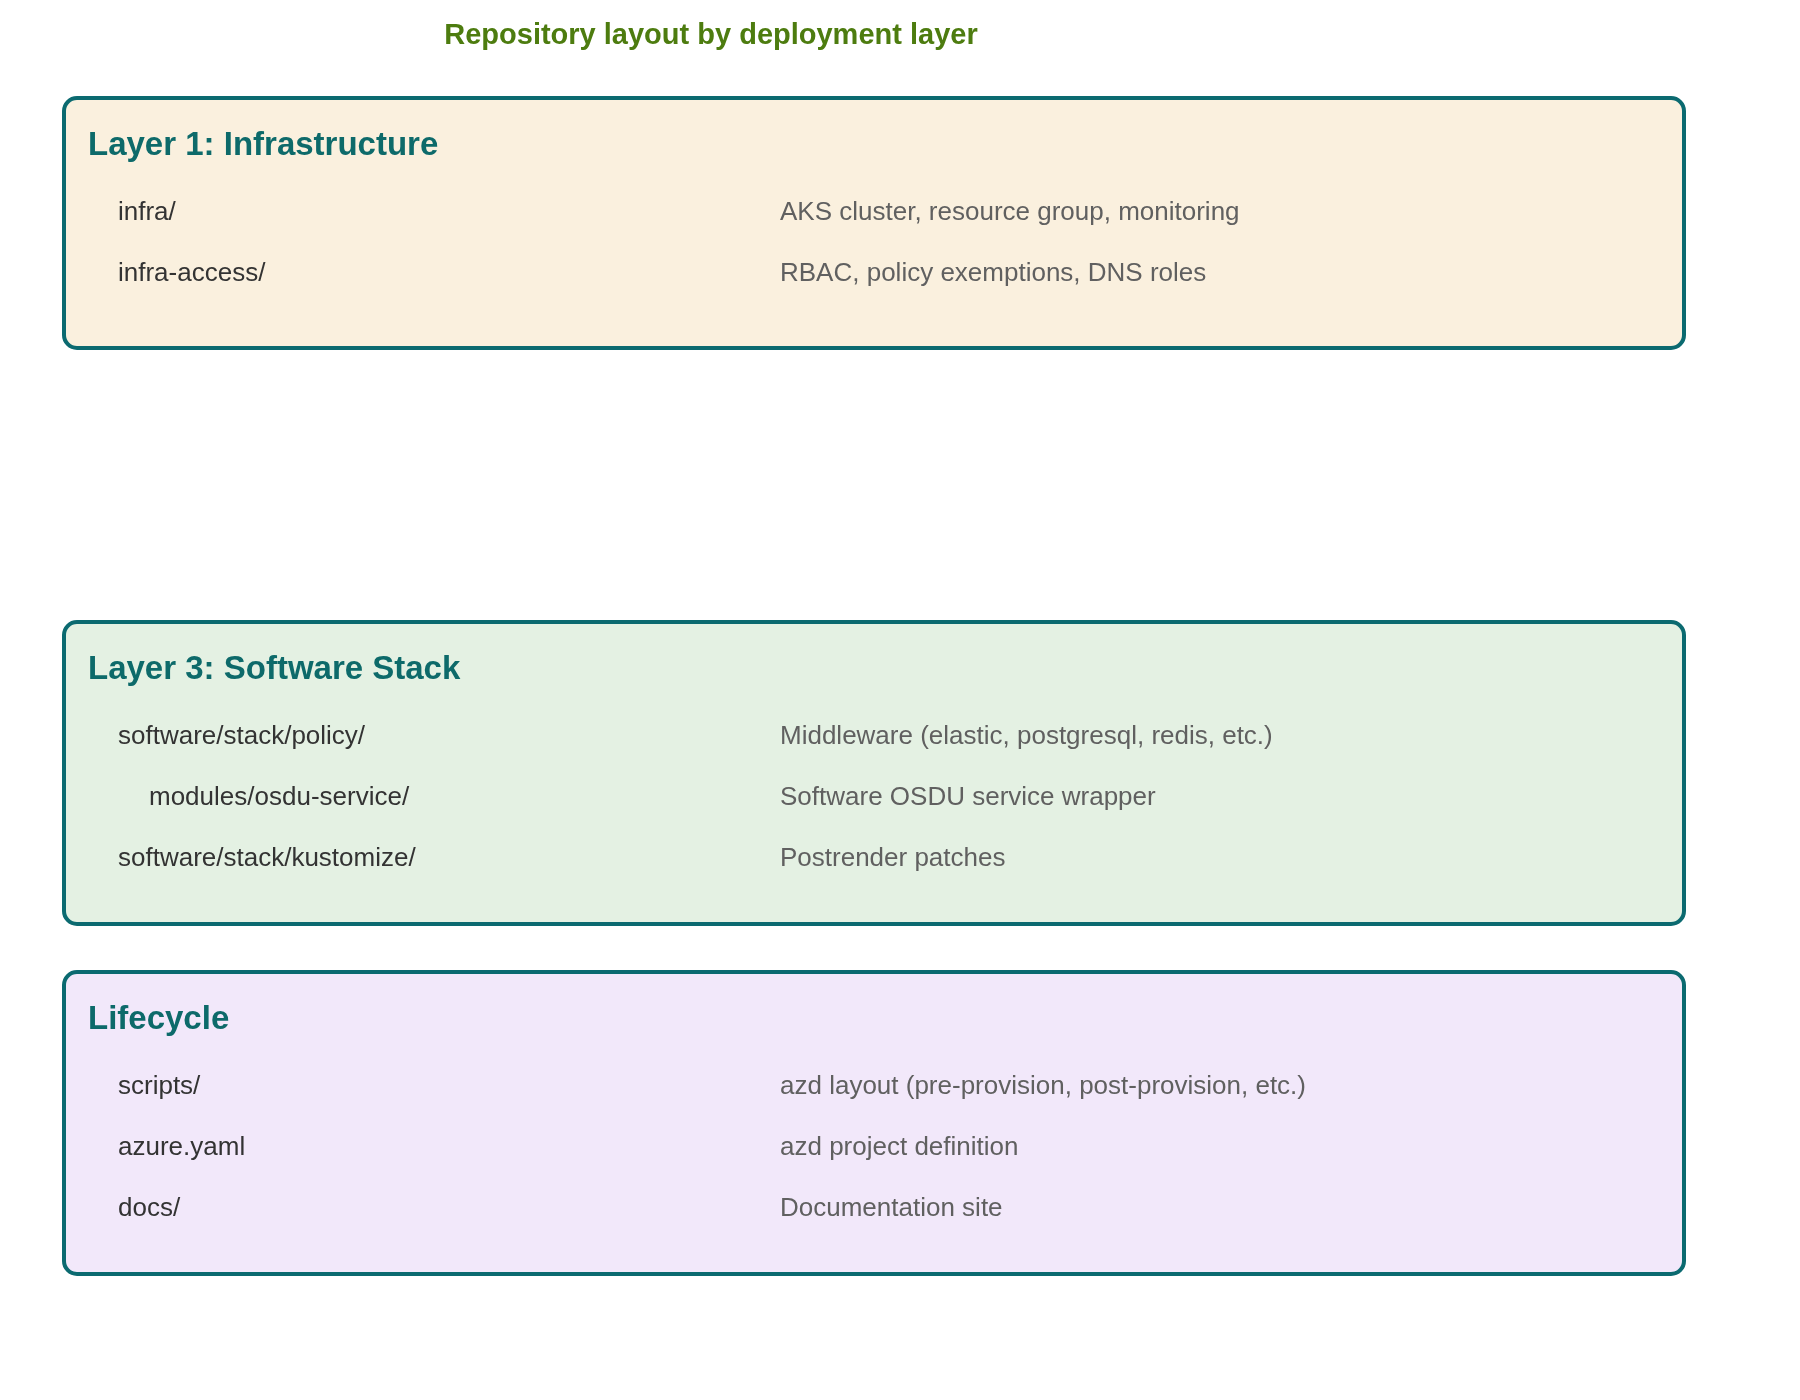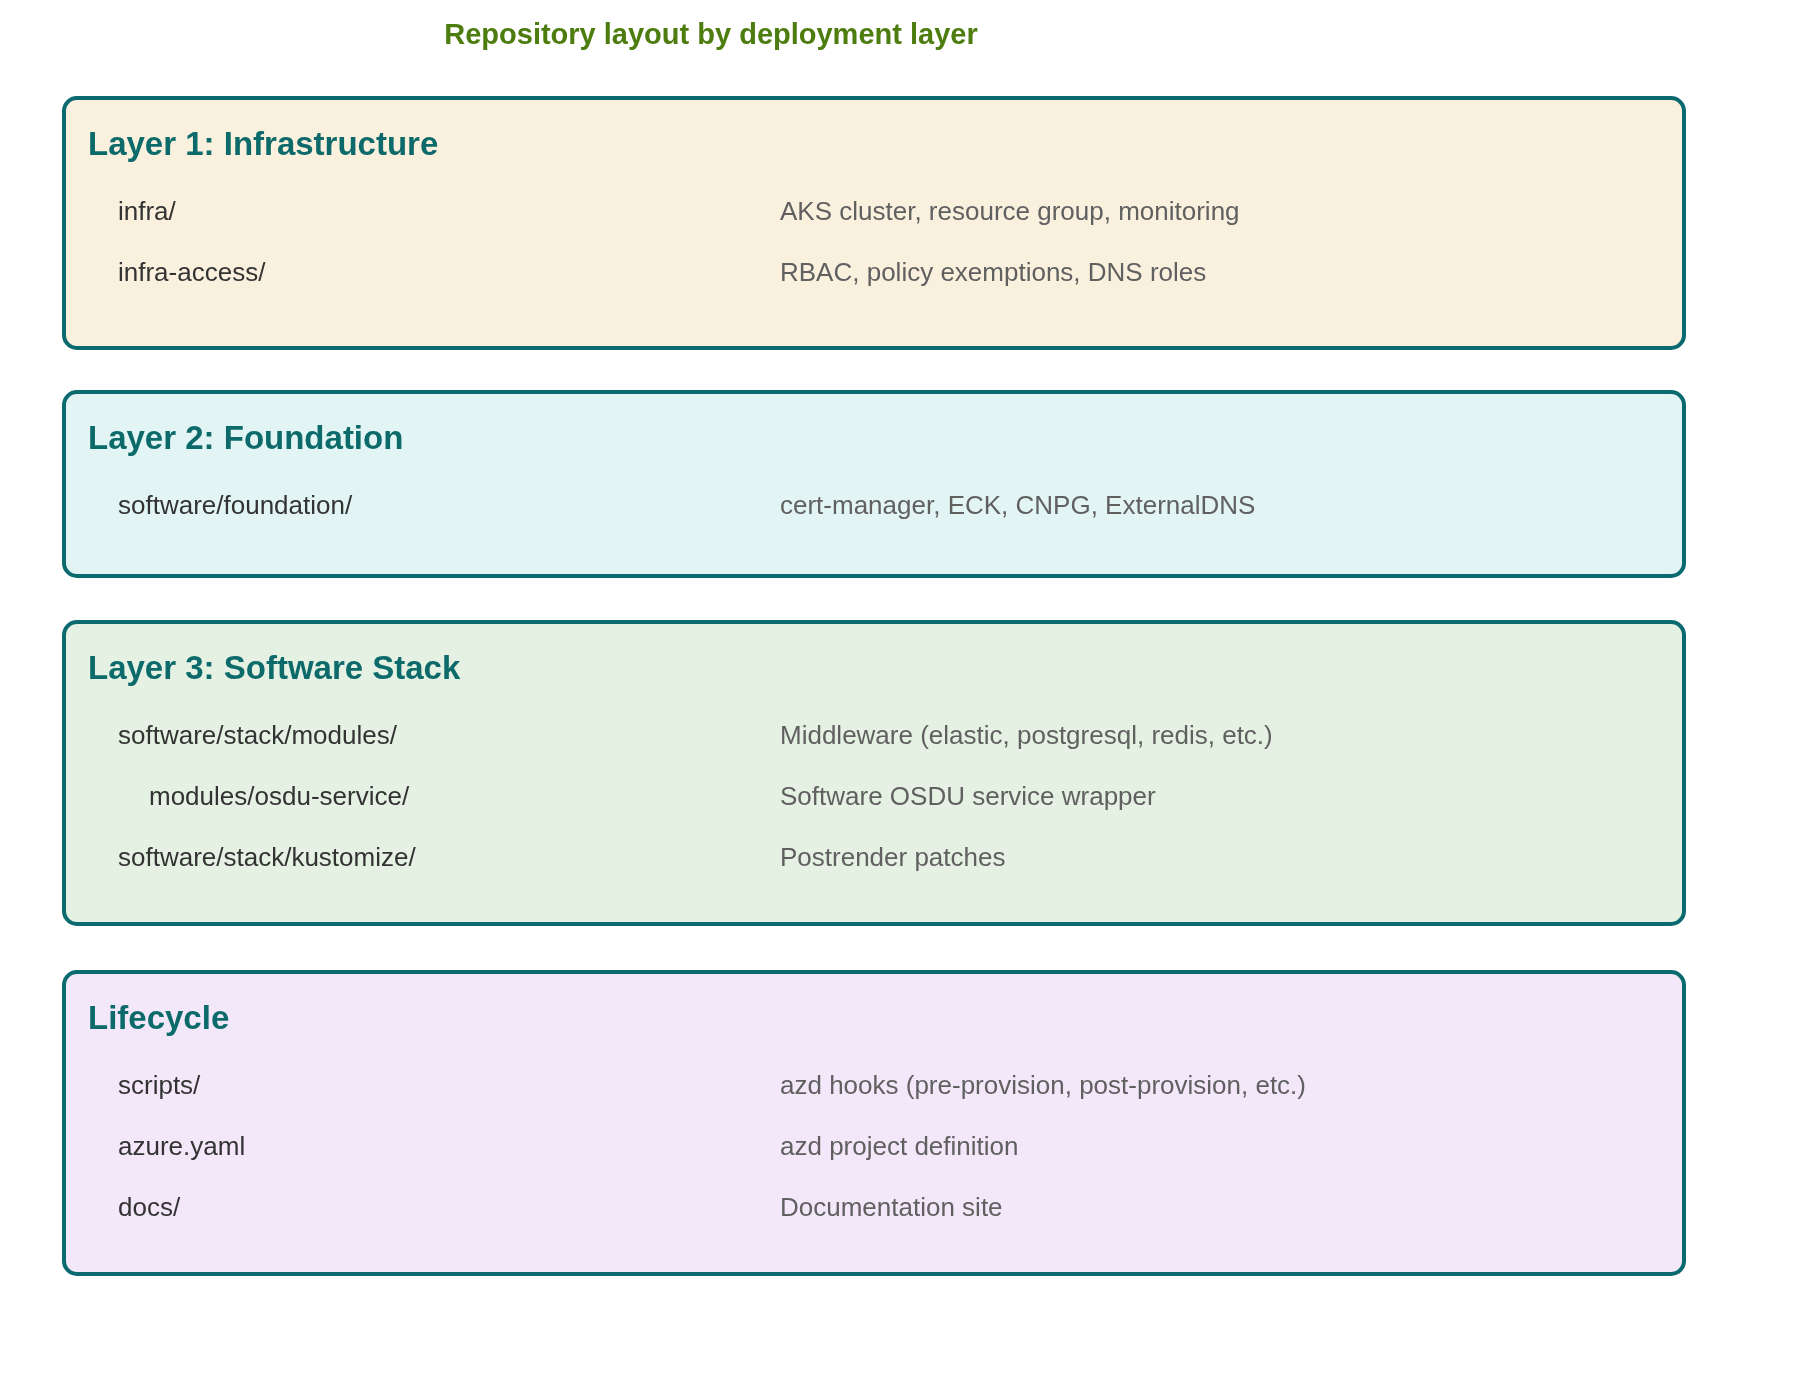--- a/index.html
+++ b/index.html
@@ -73,54 +73,45 @@
         <span class="path">infra/</span>
         <span class="desc">AKS cluster, resource group, monitoring</span>
       </div>
       <div class="row">
         <span class="path">infra-access/</span>
         <span class="desc">RBAC, policy exemptions, DNS roles</span>
       </div>
     </div>
   </section>
 
-  <section class="layer layer-2">
-    <h2 class="layer-heading">Layer 2: Foundation</h2>
-    <div class="rows">
-      <div class="row">
-        <span class="path">software/foundation/</span>
-        <span class="desc">cert-manager, ECK, CNPG, ExternalDNS</span>
-      </div>
-    </div>
-  </section>
 
   <section class="layer layer-3">
     <h2 class="layer-heading">Layer 3: Software Stack</h2>
     <div class="rows">
       <div class="row">
-        <span class="path">software/stack/modules/</span>
+        <span class="path">software/stack/policy/</span>
         <span class="desc">Middleware (elastic, postgresql, redis, etc.)</span>
       </div>
       <div class="row indent">
         <span class="path">modules/osdu-service/</span>
         <span class="desc">Software OSDU service wrapper</span>
       </div>
       <div class="row">
         <span class="path">software/stack/kustomize/</span>
         <span class="desc">Postrender patches</span>
       </div>
     </div>
   </section>
 
   <section class="layer layer-4">
     <h2 class="layer-heading">Lifecycle</h2>
     <div class="rows">
       <div class="row">
         <span class="path">scripts/</span>
-        <span class="desc">azd hooks (pre-provision, post-provision, etc.)</span>
+        <span class="desc">azd layout (pre-provision, post-provision, etc.)</span>
       </div>
       <div class="row">
         <span class="path">azure.yaml</span>
         <span class="desc">azd project definition</span>
       </div>
       <div class="row">
         <span class="path">docs/</span>
         <span class="desc">Documentation site</span>
       </div>
     </div>

